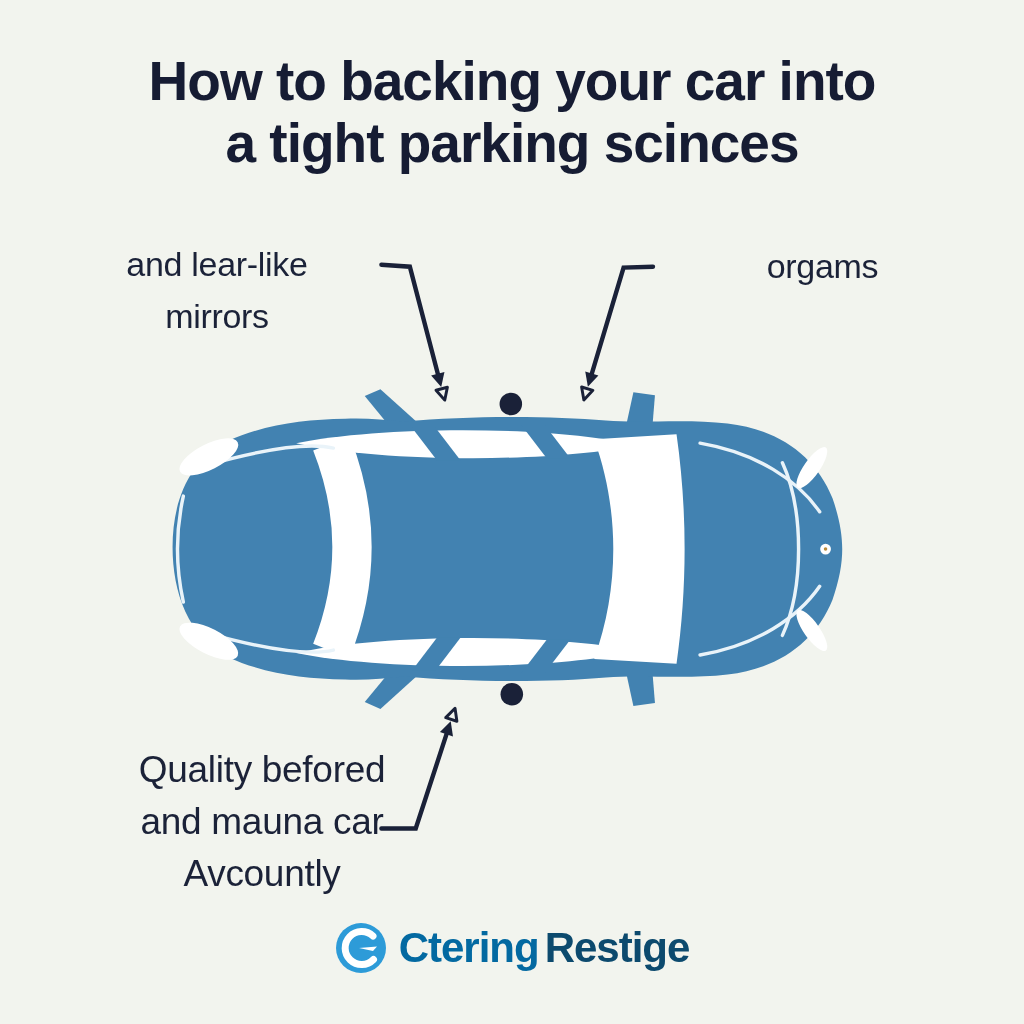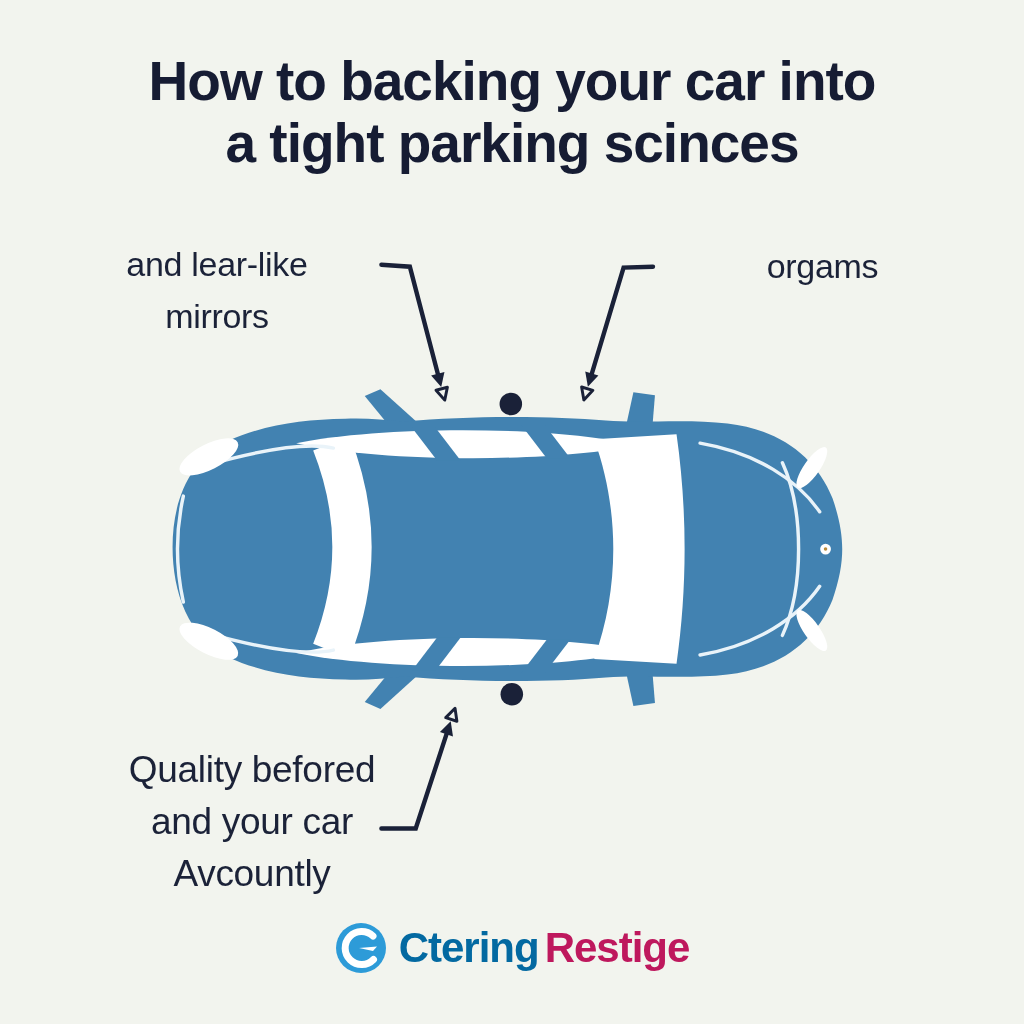--- a/index.html
+++ b/index.html
@@ -18,32 +18,32 @@
     letter-spacing: -1px;
   }
 
   .callout {
     position: absolute; color: #1B2238;
     font-size: 34px; line-height: 52px; font-weight: 400;
     text-align: center; letter-spacing: -0.3px;
   }
   .callout-left  { left: 42px;  top: 238px; width: 350px; }
   .callout-right { left: 655px; top: 240px; width: 335px; }
-  .callout-bottom{ left: 82px;  top: 744px; width: 340px; font-size: 37px; }
+  .callout-bottom{ left: 92px;  top: 744px; width: 340px; font-size: 37px; }
 
   .diagram-svg { position: absolute; inset: 0; }
 
   .logo {
     position: absolute; left: 0; top: 922px; width: 1024px;
     display: flex; align-items: center; justify-content: center; gap: 12px;
   }
   .logo-icon { width: 52px; height: 52px; flex: 0 0 auto; }
   .logo-text { font-size: 42px; font-weight: 700; letter-spacing: -1px; line-height: 52px; }
   .logo-text .primary   { color: #0369a1; }
-  .logo-text .secondary { color: #be185d; margin-left: 6px; }
+  .logo-text .secondary { color: #0c4a6e; margin-left: 6px; }
 </style>
 </head>
 <body>
 
 <div class="canvas">
 
   <div class="title">
     <div>How to backing your car into</div>
     <div>a tight parking scinces</div>
   </div>
@@ -52,21 +52,21 @@
     <div>and lear-like</div>
     <div>mirrors</div>
   </div>
 
   <div class="callout callout-right">
     <div>orgams</div>
   </div>
 
   <div class="callout callout-bottom">
     <div>Quality befored</div>
-    <div>and your car</div>
+    <div>and mauna car</div>
     <div>Avcountly</div>
   </div>
 
   <svg class="diagram-svg" viewBox="0 0 1024 1024">
 
     <g fill="#4282B1">
       <polygon points="400,438 372,404 388,397 428,433"></polygon>
       <polygon points="636,446 646,400 668,403 664,452"></polygon>
       <polygon points="400,682 372,716 388,723 428,687"></polygon>
       <polygon points="636,674 646,720 668,717 664,668"></polygon>

